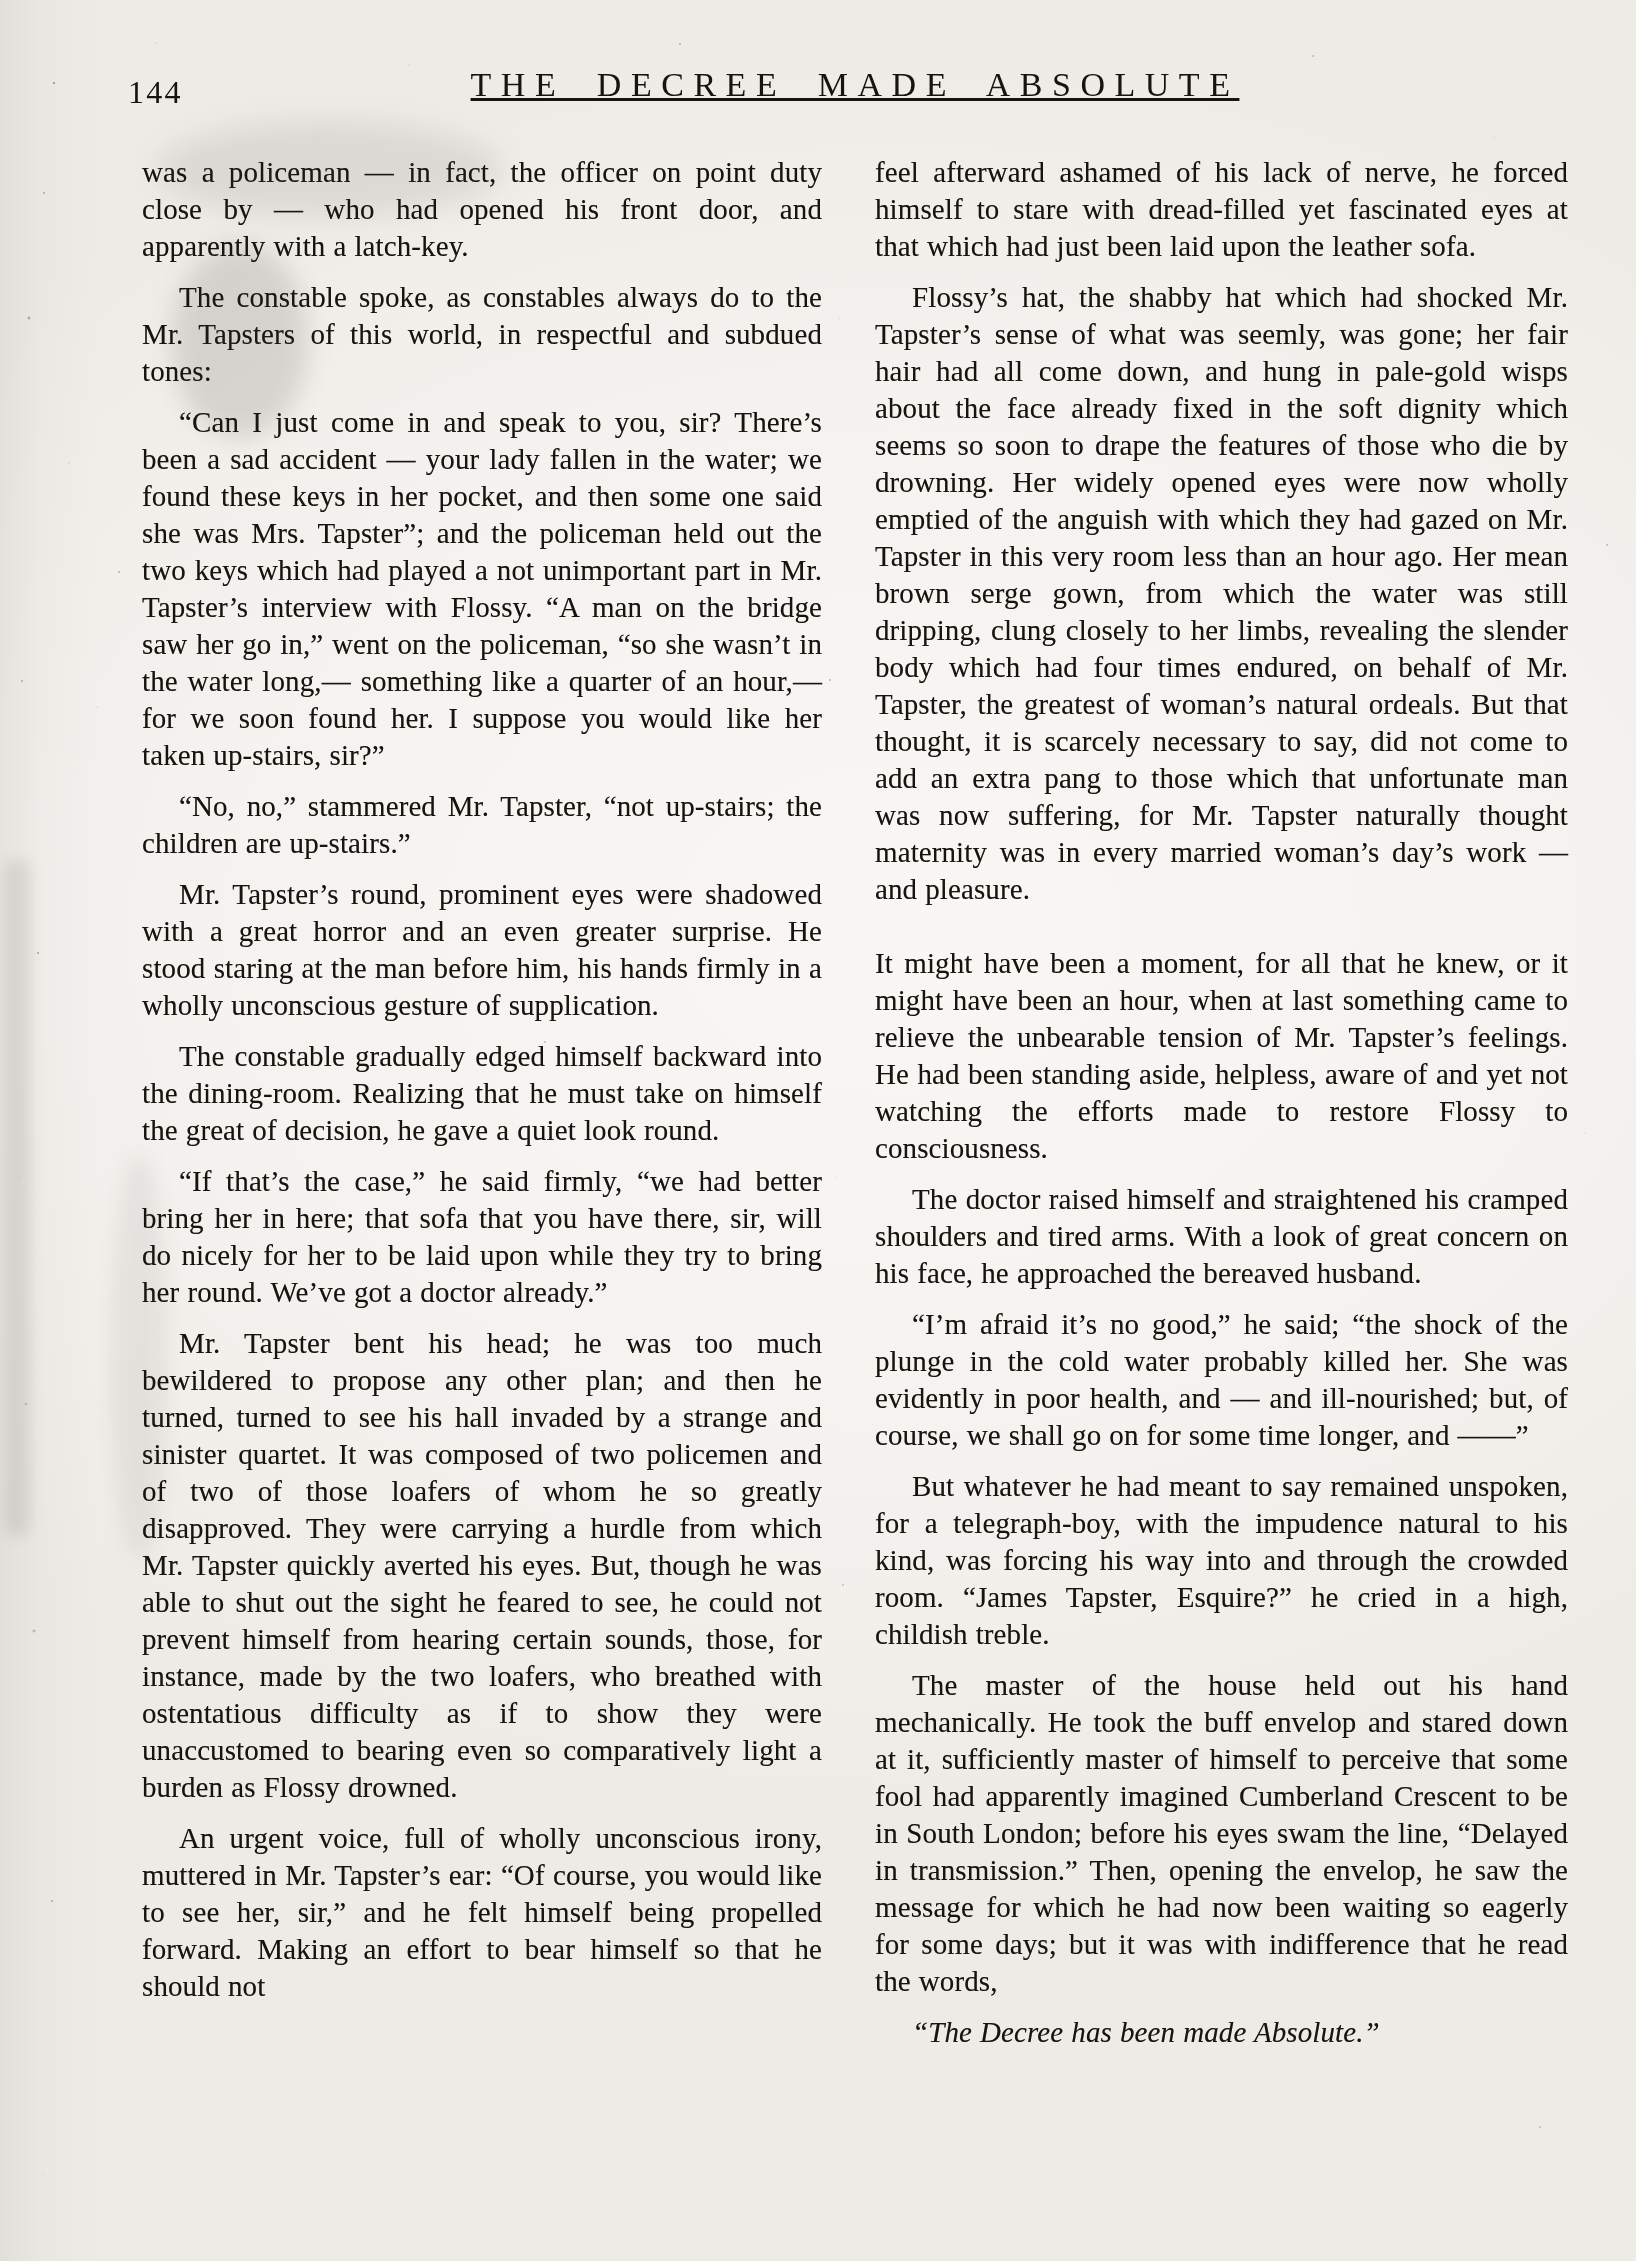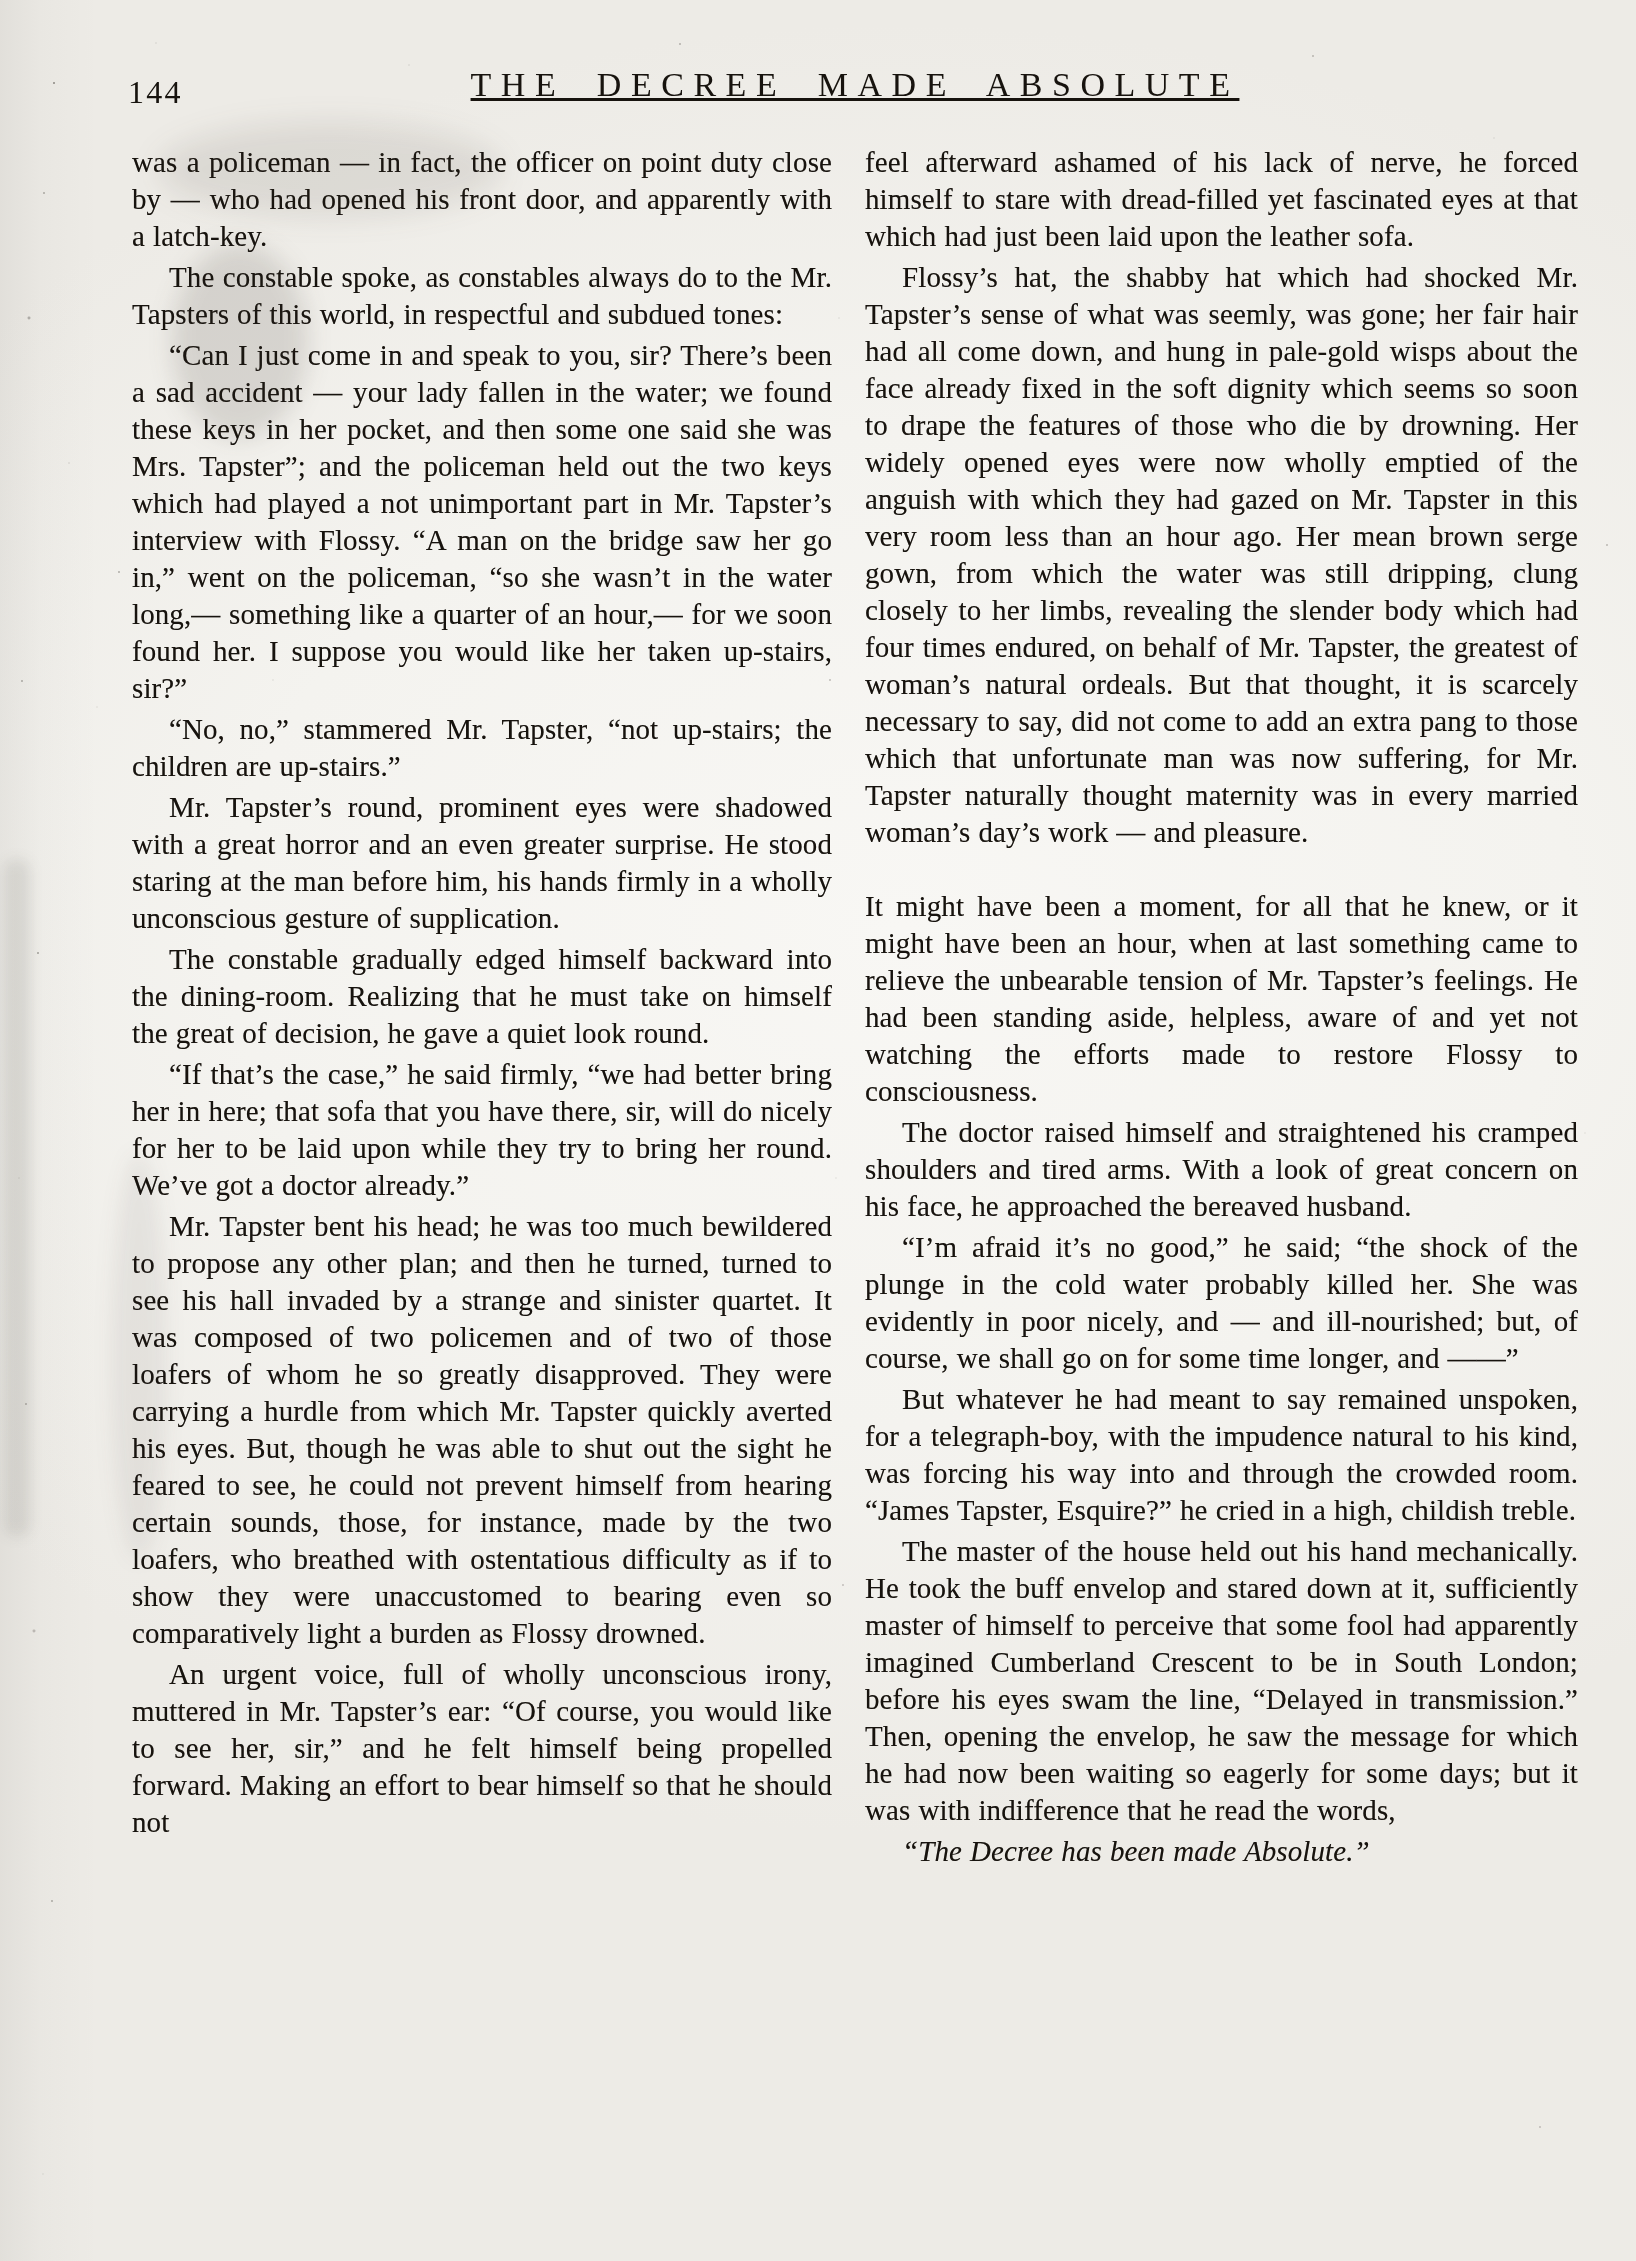--- a/index.html
+++ b/index.html
@@ -22,21 +22,21 @@
   }
   
   .columns{display:flex;gap:25px;}
   .col{
     font-size:29px;line-height:37px;text-align:justify;
     letter-spacing:0.1px;word-spacing:0.7px;
     text-shadow:0 0 0.5px rgba(23,19,14,.38);
   }
   .col-left{width:708px;flex:none;}
   .col-right{flex:1;}
-  .col p{margin:4px;text-indent:37px;}
+  .col p{margin:14px;text-indent:37px;}
   .col p.flush{text-indent:0;}
   .col p.section-open{margin-top:37px;text-indent:0;}
   .col p.telegram{font-style:italic;}
   
   .speckles,.smudge{position:absolute;pointer-events:none;}
   .speckles{left:0;top:0;width:1.8px;height:1.8px;}
   .speckles::before{
     content:"";position:absolute;width:1.8px;height:1.8px;border-radius:50%;
     box-shadow:
       53px 82px 0 0 rgba(30,25,20,.45), 155px 42px 0 -0.5px rgba(30,25,20,.35),
@@ -92,21 +92,21 @@
       <p>“If that’s the case,” he said firmly, “we had better bring her in here; that sofa that you have there, sir, will do nicely for her to be laid upon while they try to bring her round. We’ve got a doctor already.”</p>
       <p>Mr. Tapster bent his head; he was too much bewildered to propose any other plan; and then he turned, turned to see his hall invaded by a strange and sinister quartet. It was composed of two policemen and of two of those loafers of whom he so greatly disapproved. They were carrying a hurdle from which Mr. Tapster quickly averted his eyes. But, though he was able to shut out the sight he feared to see, he could not prevent himself from hearing certain sounds, those, for instance, made by the two loafers, who breathed with ostentatious difficulty as if to show they were unaccustomed to bearing even so comparatively light a burden as Flossy drowned.</p>
       <p>An urgent voice, full of wholly unconscious irony, muttered in Mr. Tapster’s ear: “Of course, you would like to see her, sir,” and he felt himself being propelled forward. Making an effort to bear himself so that he should not</p>
     </section>
 
     <section class="col col-right">
       <p class="flush">feel afterward ashamed of his lack of nerve, he forced himself to stare with dread-filled yet fascinated eyes at that which had just been laid upon the leather sofa.</p>
       <p>Flossy’s hat, the shabby hat which had shocked Mr. Tapster’s sense of what was seemly, was gone; her fair hair had all come down, and hung in pale-gold wisps about the face already fixed in the soft dignity which seems so soon to drape the features of those who die by drowning. Her widely opened eyes were now wholly emptied of the anguish with which they had gazed on Mr. Tapster in this very room less than an hour ago. Her mean brown serge gown, from which the water was still dripping, clung closely to her limbs, revealing the slender body which had four times endured, on behalf of Mr. Tapster, the greatest of woman’s natural ordeals. But that thought, it is scarcely necessary to say, did not come to add an extra pang to those which that unfortunate man was now suffering, for Mr. Tapster naturally thought maternity was in every married woman’s day’s work — and pleasure.</p>
       <p class="section-open">It might have been a moment, for all that he knew, or it might have been an hour, when at last something came to relieve the unbearable tension of Mr. Tapster’s feelings. He had been standing aside, helpless, aware of and yet not watching the efforts made to restore Flossy to consciousness.</p>
       <p>The doctor raised himself and straightened his cramped shoulders and tired arms. With a look of great concern on his face, he approached the bereaved husband.</p>
-      <p>“I’m afraid it’s no good,” he said; “the shock of the plunge in the cold water probably killed her. She was evidently in poor nicely, and — and ill-nourished; but, of course, we shall go on for some time longer, and ——”</p>
+      <p>“I’m afraid it’s no good,” he said; “the shock of the plunge in the cold water probably killed her. She was evidently in poor health, and — and ill-nourished; but, of course, we shall go on for some time longer, and ——”</p>
       <p>But whatever he had meant to say remained unspoken, for a telegraph-boy, with the impudence natural to his kind, was forcing his way into and through the crowded room. “James Tapster, Esquire?” he cried in a high, childish treble.</p>
       <p>The master of the house held out his hand mechanically. He took the buff envelop and stared down at it, sufficiently master of himself to perceive that some fool had apparently imagined Cumberland Crescent to be in South London; before his eyes swam the line, “Delayed in transmission.” Then, opening the envelop, he saw the message for which he had now been waiting so eagerly for some days; but it was with indifference that he read the words,</p>
       <p class="telegram">“The Decree has been made Absolute.”</p>
     </section>
 
   </main>
 </div>
 
 
 </body></html>

